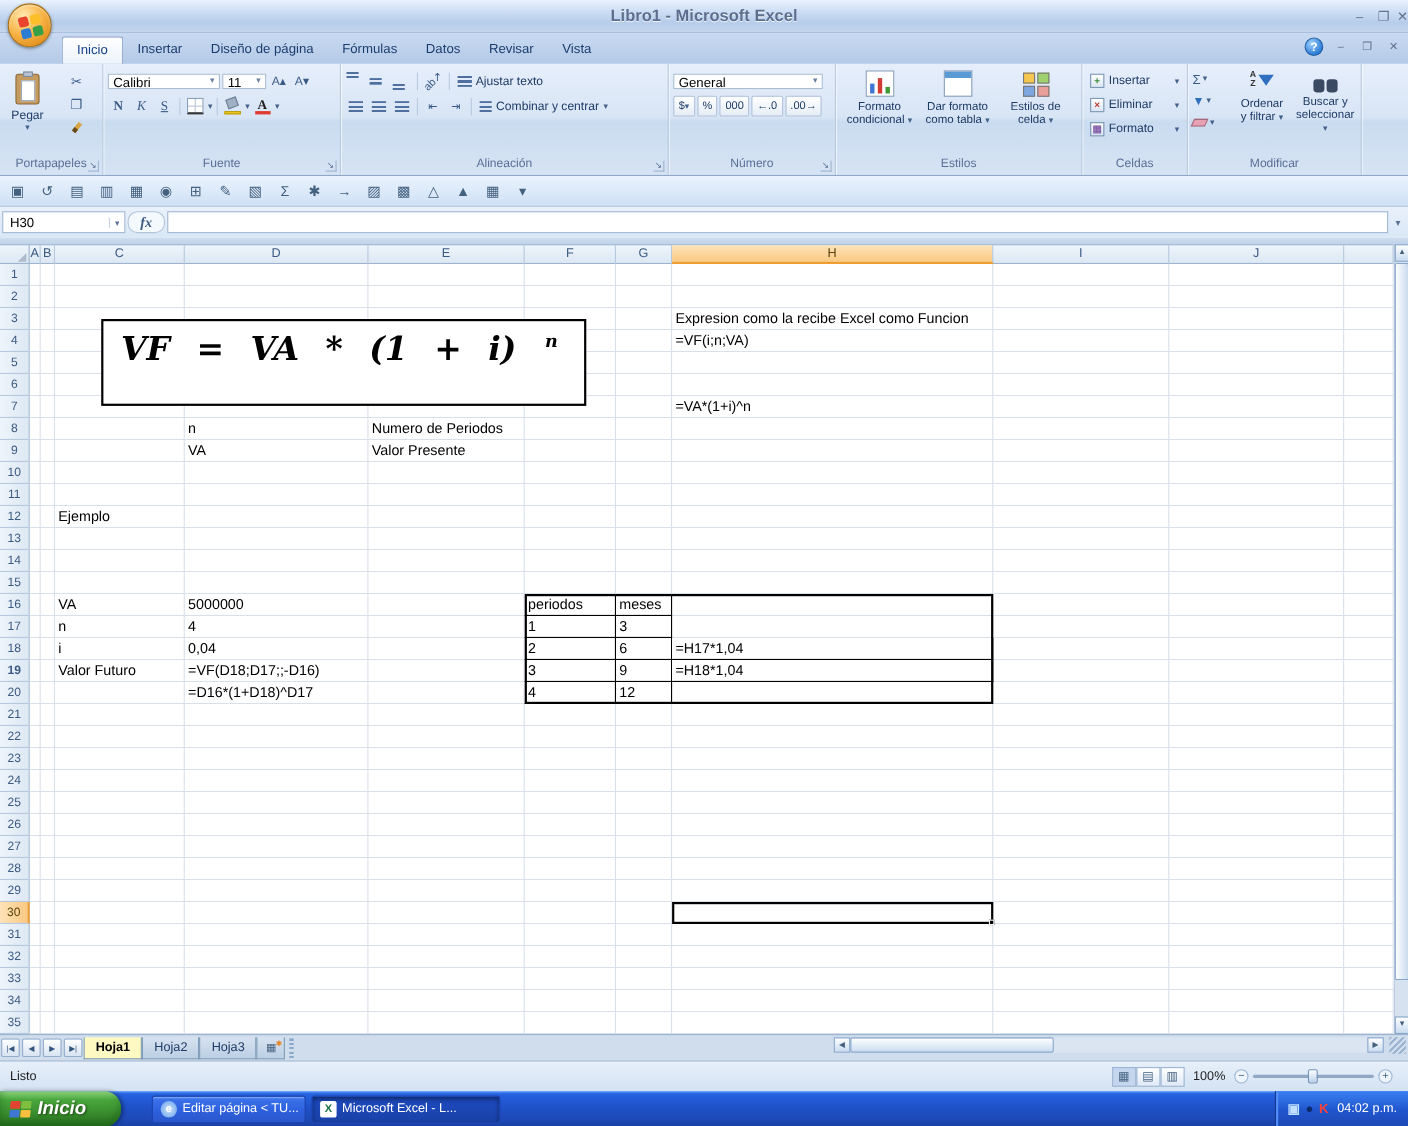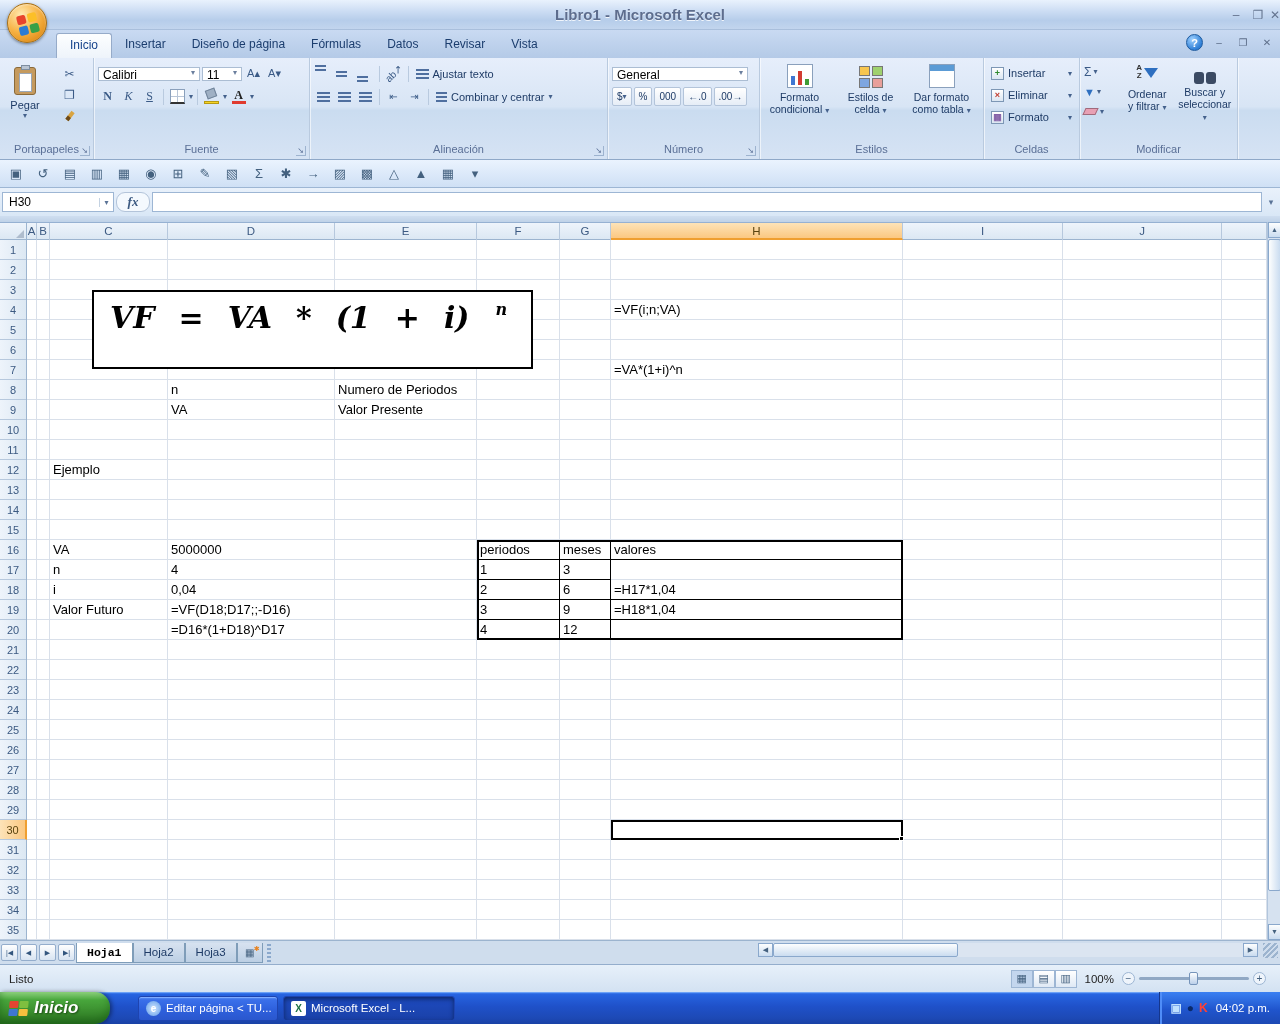--- a/index.html
+++ b/index.html
@@ -188,21 +188,21 @@
   #vthumb { position:absolute; left:0; top:17px; width:13px; height:652px;
     background:linear-gradient(90deg,#fdfefe,#cadcf0); border:1px solid #8aa8cc; border-radius:2px; }
 
   #tabsrow { left:0; top:940px; width:1280px; height:24px; background:#cfdded; border-top:1px solid #9cb4cf;
     display:flex; align-items:center; }
   .navb { width:17px; height:17px; margin:0 1px; background:linear-gradient(#fefefe,#d8e4f2);
     border:1px solid #94adcc; border-radius:2px; font-size:7px; color:#33567e; display:flex;
     align-items:center; justify-content:center; }
   .sheettab { height:20px; padding:0 10px; font-size:11.5px; display:flex; align-items:center;
     border:1px solid #7f9db9; border-top:none; background:linear-gradient(#d7e2f0,#bccfe4); color:#1e3b66; }
-  .sheettab.active { background:#ffffff; font-weight:bold; color:#000;font-family:Liberation Mono, monospace; }
+  .sheettab.active { background:#fef9c3; font-weight:bold; color:#000; }
   #newsheet { width:26px; height:20px; border:1px solid #7f9db9; border-top:none;
     background:linear-gradient(#d7e2f0,#bccfe4); display:flex; align-items:center; justify-content:center;
     font-size:10px; color:#44617f; position:relative; }
   #newsheet em { position:absolute; right:2px; top:2px; font-size:7px; color:#e8821e; font-style:normal; }
   #tab-splitter { width:7px; height:18px; margin-left:4px; background:repeating-linear-gradient(180deg,#8aa8cc 0 2px,transparent 2px 4px); width:4px; }
   #hscroll { position:absolute; left:758px; top:2px; width:500px; height:14px; background:#dbe5f1; display:flex; }
   .harrow { width:15px; height:14px; background:linear-gradient(#fdfefe,#cadcf0); border:1px solid #8aa8cc;
     font-size:7px; color:#44617f; display:flex; align-items:center; justify-content:center; }
   #hthumb { width:185px; height:14px; background:linear-gradient(#fdfefe,#cadcf0); border:1px solid #8aa8cc; border-radius:2px; }
   #hs-corner { position:absolute; right:2px; top:2px; width:15px; height:15px;
@@ -433,33 +433,33 @@
       <div class="bigbtn">
         <span class="bicon cond">
             <span></span>
             <span></span>
             <span></span>
           </span>
         <span>Formato</span>
         <span><span>condicional</span> <span class="da">▾</span></span>
       </div>
       <div class="bigbtn">
+        <span class="bicon tbl"></span>
+        <span>Dar formato</span>
+        <span><span>como tabla</span> <span class="da">▾</span></span>
+      </div>
+      <div class="bigbtn">
         <span class="bicon cstyle">
             <i></i>
             <i></i>
             <i></i>
             <i></i>
           </span>
         <span>Estilos de</span>
         <span><span>celda</span> <span class="da">▾</span></span>
-      </div>
-      <div class="bigbtn">
-        <span class="bicon tbl"></span>
-        <span>Dar formato</span>
-        <span><span>como tabla</span> <span class="da">▾</span></span>
       </div>
     </div>
     <div class="rglabel">Estilos</div>
   </div>
 
   <div class="rgroup" style="width:96px">
     <div class="rgc">
       <div class="cellbtn">
         <span class="ci ins">+</span>
         <span>Insertar</span>
@@ -576,21 +576,21 @@
       <div class="rowh" style="top: 160px;">9</div>
       <div class="rowh" style="top: 180px;">10</div>
       <div class="rowh" style="top: 200px;">11</div>
       <div class="rowh" style="top: 220px;">12</div>
       <div class="rowh" style="top: 240px;">13</div>
       <div class="rowh" style="top: 260px;">14</div>
       <div class="rowh" style="top: 280px;">15</div>
       <div class="rowh" style="top: 300px;">16</div>
       <div class="rowh" style="top: 320px;">17</div>
       <div class="rowh" style="top: 340px;">18</div>
-      <div class="rowh" style="top: 360px;">19</div>
+      <div class="rowh" style="top: 360px; font-weight: bold;">19</div>
       <div class="rowh" style="top: 380px;">20</div>
       <div class="rowh" style="top: 400px;">21</div>
       <div class="rowh" style="top: 420px;">22</div>
       <div class="rowh" style="top: 440px;">23</div>
       <div class="rowh" style="top: 460px;">24</div>
       <div class="rowh" style="top: 480px; text-align: right;">25</div>
       <div class="rowh" style="top: 500px;">26</div>
       <div class="rowh" style="top: 520px;">27</div>
       <div class="rowh" style="top: 540px;">28</div>
       <div class="rowh" style="top: 560px;">29</div>
@@ -620,39 +620,39 @@
       <div class="vline" style="left: 22px;"></div>
       <div class="vline" style="left: 140px;"></div>
       <div class="vline" style="left: 307px;"></div>
       <div class="vline" style="left: 449px;"></div>
       <div class="vline" style="left: 532px;"></div>
       <div class="vline" style="left: 583px;"></div>
       <div class="vline" style="left: 875px;"></div>
       <div class="vline" style="left: 1035px;"></div>
       <div class="vline" style="left: 1194px;"></div>
       <div class="vline" style="left: 1239px;"></div>
+      <div class="cell" style="left: 584px; top: 40px;">Expresion como la recibe Excel como Funcion</div>
       <div class="cell" style="left: 584px; top: 60px; text-align: right;"> =VF(i;n;VA)</div>
       <div class="cell" style="left: 584px; top: 120px;"> =VA*(1+i)^n</div>
       <div class="cell" style="left: 141px; top: 140px;">n</div>
       <div class="cell" style="left: 308px; top: 140px;">Numero de Periodos</div>
       <div class="cell" style="left: 141px; top: 160px;">VA</div>
       <div class="cell" style="left: 308px; top: 160px;">Valor Presente</div>
       <div class="cell" style="left: 23px; top: 220px;">Ejemplo</div>
       <div class="cell" style="left: 23px; top: 300px;">VA</div>
       <div class="cell" style="left: 141px; top: 300px;">5000000</div>
       <div class="cell" style="left: 23px; top: 320px;">n</div>
       <div class="cell" style="left: 141px; top: 320px;">4</div>
       <div class="cell" style="left: 23px; top: 340px;">i</div>
       <div class="cell" style="left: 141px; top: 340px;">0,04</div>
       <div class="cell" style="left: 23px; top: 360px;">Valor Futuro</div>
       <div class="cell" style="left: 141px; top: 360px;">=VF(D18;D17;;-D16)</div>
       <div class="cell" style="left: 141px; top: 380px;">=D16*(1+D18)^D17</div>
       <div class="cell boxed" style="left: 450px; top: 300px; width: 83px;">periodos</div>
       <div class="cell boxed" style="left: 533px; top: 300px; width: 51px;">meses</div>
-      <div class="cell boxed" style="left: 584px; top: 300px; width: 292px;">valores</div>
       <div class="cell boxed" style="left: 450px; top: 320px; width: 83px;">1</div>
       <div class="cell boxed" style="left: 533px; top: 320px; width: 51px;">3</div>
       <div class="cell boxed" style="left: 450px; top: 340px; width: 83px;">2</div>
       <div class="cell boxed" style="left: 533px; top: 340px; width: 51px;">6</div>
       <div class="cell boxed" style="left: 584px; top: 340px; width: 292px;">=H17*1,04</div>
       <div class="cell boxed" style="left: 450px; top: 360px; width: 83px;">3</div>
       <div class="cell boxed" style="left: 533px; top: 360px; width: 51px;">9</div>
       <div class="cell boxed" style="left: 584px; top: 360px; width: 292px;">=H18*1,04</div>
       <div class="cell boxed" style="left: 450px; top: 380px; width: 83px;">4</div>
       <div class="cell boxed" style="left: 533px; top: 380px; width: 51px;">12</div>

